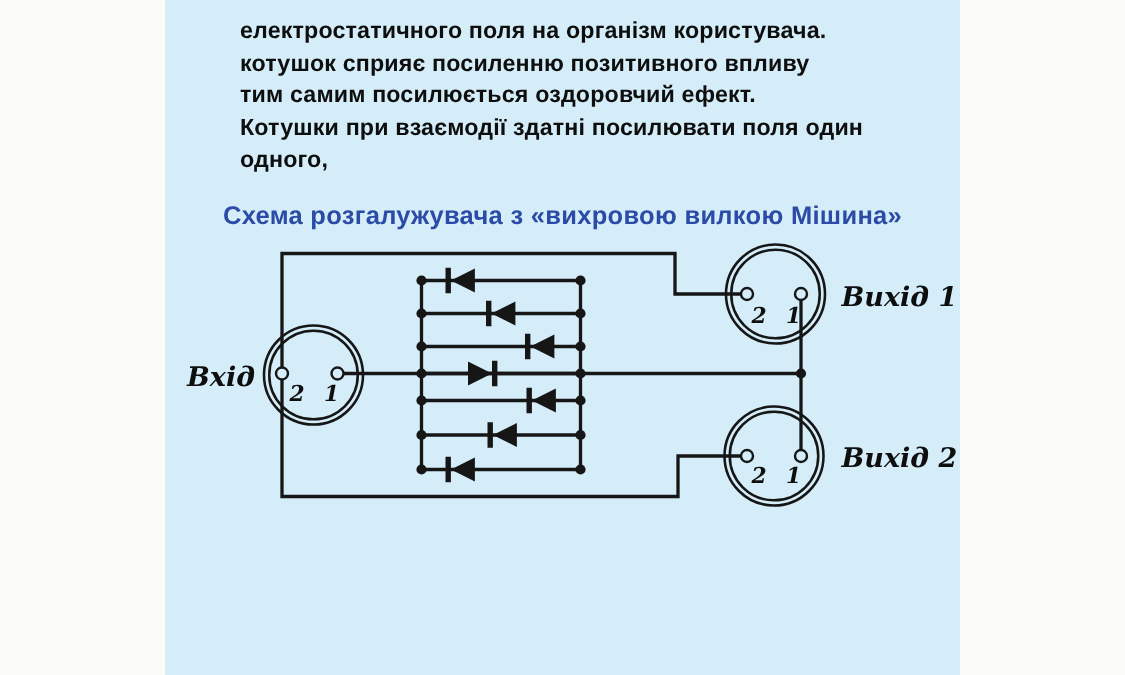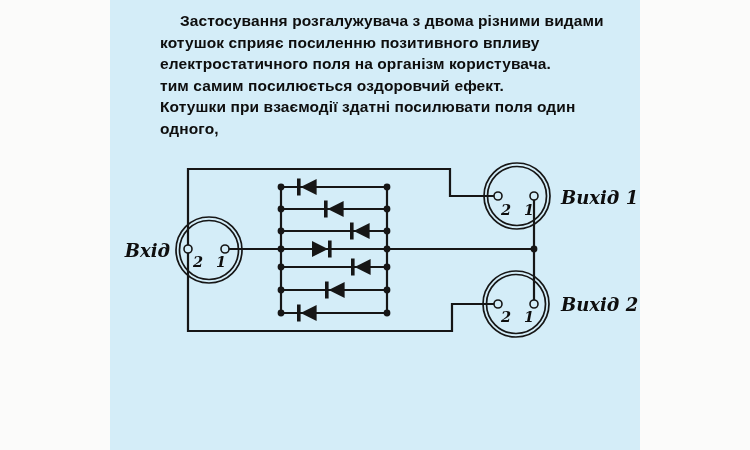--- a/index.html
+++ b/index.html
@@ -29,27 +29,27 @@
   .pinlbl{font-family:"DejaVu Serif",serif;font-style:italic;font-weight:bold;
           font-size:14.5px;fill:var(--text-color);text-anchor:middle;}
 </style>
 </head>
 <body>
 
 <div class="page">
   <div class="panel"></div>
 
   <div class="intro">
-    <div class="line first">Застосування розгалужувача з двома різними видами</div>
+    <div class="line">електростатичного поля на організм користувача.</div>
     <div class="line">котушок сприяє посиленню позитивного впливу</div>
-    <div class="line">електростатичного поля на організм користувача.</div>
     <div class="line">тим самим посилюється оздоровчий ефект.</div>
     <div class="line">Котушки при взаємодії здатні посилювати поля один одного,</div>
   </div>
 
+  <div class="heading">Схема розгалужувача з «вихровою вилкою Мішина»</div>
 
   <svg class="schematic" width="750" height="450" viewBox="0 0 750 450">
 
     <path class="wire" d="M494 196 L450 196 L450 169 L188 169 L188 331 L452 331 L452 304 L494 304"></path>
 
     <line class="wire" x1="229" y1="249" x2="534" y2="249"></line>
 
     <line class="wire" x1="534" y1="200" x2="534" y2="300"></line>
     <circle class="dot" cx="534" cy="249" r="3.4"></circle>
 

